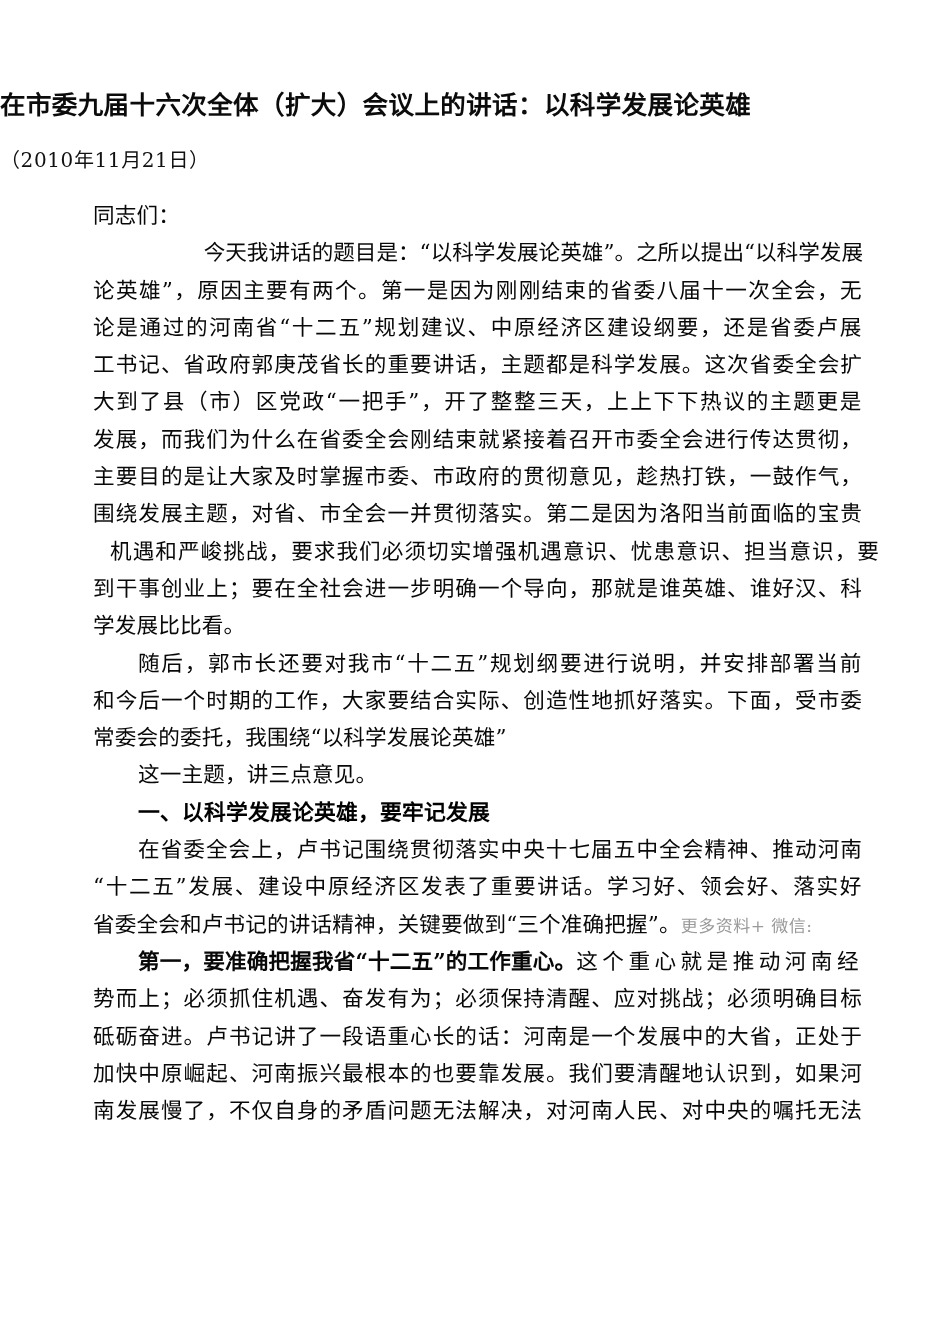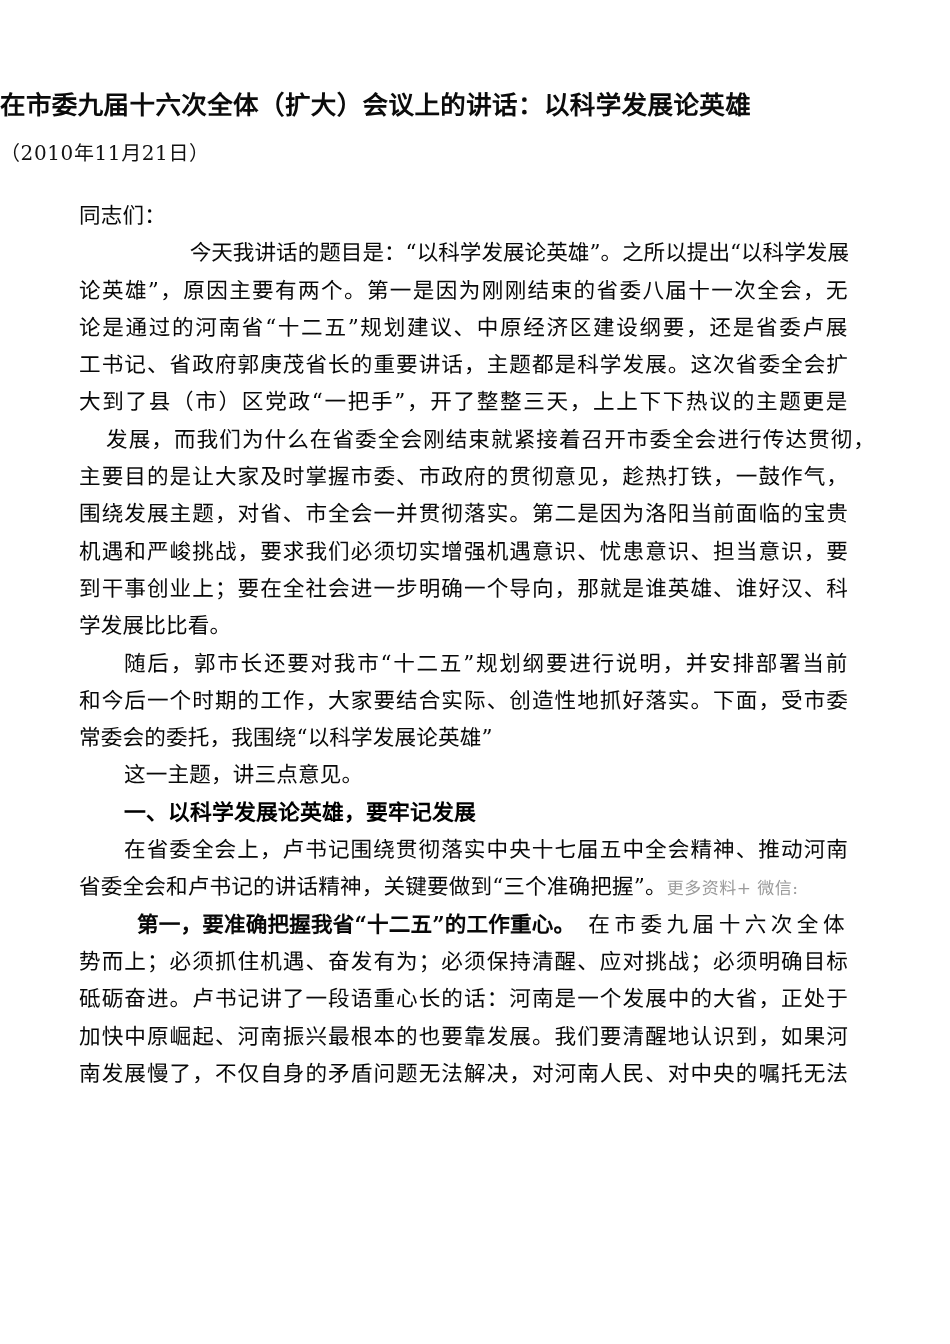--- a/index.html
+++ b/index.html
@@ -37,29 +37,29 @@
     line-height: 34px;
     letter-spacing: 0.4px;
     color: #0b0b0b;
     white-space: nowrap;
   }
   .doc-date {
     font-family: "DejaVu Serif", "Liberation Serif", serif;
     font-weight: 400;
     font-size: 20px;
     line-height: 30px;
-    margin-top: 16px;
+    margin-top: 23px;
     color: #111111;
     letter-spacing: 0.6px;
   }
 
   
   .body-area {
     position: absolute;
-    left: 79px;
+    left: 93px;
     top: 197px;
     width: 770px;
   }
 
   .line {
     font-family: "DejaVu Serif", "Liberation Serif", serif;
     font-size: 21.6px;
     line-height: 37.3px;
     height: 37.3px;
     color: #080808;
@@ -132,30 +132,30 @@
     <div class="line just">
         <span class="ch" style="letter-spacing: 1.67371px;">论是通过的河南省“十二五”规划建议、中原经济区建设纲要，还是省委卢展</span>
       </div>
     <div class="line just">
         <span class="ch" style="letter-spacing: 1.05285px;">工书记、省政府郭庚茂省长的重要讲话，主题都是科学发展。这次省委全会扩</span>
       </div>
     <div class="line just">
         <span class="ch" style="letter-spacing: 1.67371px;">大到了县（市）区党政“一把手”，开了整整三天，上上下下热议的主题更是</span>
       </div>
     <div class="line just">
-        <span class="ch" style="letter-spacing: 1.05285px; margin-left: 27px;">发展，而我们为什么在省委全会刚结束就紧接着召开市委全会进行传达贯彻，</span>
+        <span class="ch" style="letter-spacing: 1.05285px;">发展，而我们为什么在省委全会刚结束就紧接着召开市委全会进行传达贯彻，</span>
       </div>
     <div class="line just">
         <span class="ch" style="letter-spacing: 1.05285px;">主要目的是让大家及时掌握市委、市政府的贯彻意见，趁热打铁，一鼓作气，</span>
       </div>
     <div class="line just">
         <span class="ch" style="letter-spacing: 1.05285px;">围绕发展主题，对省、市全会一并贯彻落实。第二是因为洛阳当前面临的宝贵</span>
       </div>
     <div class="line just">
-        <span class="ch" style="letter-spacing: 1.05285px;">机遇和严峻挑战，要求我们必须切实增强机遇意识、忧患意识、担当意识，要</span>
+        <span class="ch" style="letter-spacing: 1.05285px; margin-left: 17px;">机遇和严峻挑战，要求我们必须切实增强机遇意识、忧患意识、担当意识，要</span>
       </div>
     <div class="line just">
         <span class="ch" style="letter-spacing: 1.05285px;">到干事创业上；要在全社会进一步明确一个导向，那就是谁英雄、谁好汉、科</span>
       </div>
 
     <div class="line">学发展比比看。</div>
 
     <div class="line just">
         <span class="lead-indent"></span>
         <span class="ch" style="letter-spacing: 1.72168px;">随后，郭市长还要对我市“十二五”规划纲要进行说明，并安排部署当前</span>
@@ -169,27 +169,30 @@
 
     <div class="line"><span class="lead-indent"></span><span>这一主题，讲三点意见。</span></div>
 
     <div class="heading"><span class="lead-indent"></span><span>一、以科学发展论英雄，要牢记发展</span></div>
 
     <div class="line just">
         <span class="lead-indent"></span>
         <span class="ch" style="letter-spacing: 1.06201px;">在省委全会上，卢书记围绕贯彻落实中央十七届五中全会精神、推动河南</span>
       </div>
 
+    <div class="line just">
+        <span class="ch" style="letter-spacing: 1.67371px;">“十二五”发展、建设中原经济区发表了重要讲话。学习好、领会好、落实好</span>
+      </div>
 
     <div class="line"><span>省委全会和卢书记的讲话精神，关键要做到“三个准确把握”。</span><span class="watermark">更多资料+ 微信:</span></div>
 
     <div class="line just">
         <span class="lead-indent"></span>
         <span class="ch b">第一，要准确把握我省“十二五”的工作重心。</span>
-        <span class="ch" style="letter-spacing: 4.47017px;">在市委九届十六次全体</span>
+        <span class="ch" style="letter-spacing: 4.47017px;">这个重心就是推动河南经</span>
       </div>
 
     <div class="line just">
         <span class="ch" style="letter-spacing: 1.05285px;">势而上；必须抓住机遇、奋发有为；必须保持清醒、应对挑战；必须明确目标</span>
       </div>
     <div class="line just">
         <span class="ch" style="letter-spacing: 1.05285px;">砥砺奋进。卢书记讲了一段语重心长的话：河南是一个发展中的大省，正处于</span>
       </div>
     <div class="line just">
         <span class="ch" style="letter-spacing: 1.05285px;">加快中原崛起、河南振兴最根本的也要靠发展。我们要清醒地认识到，如果河</span>

